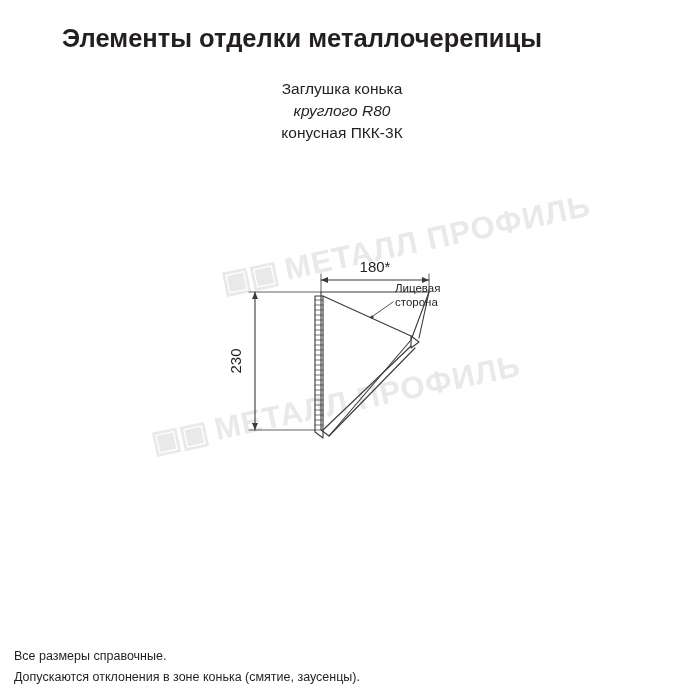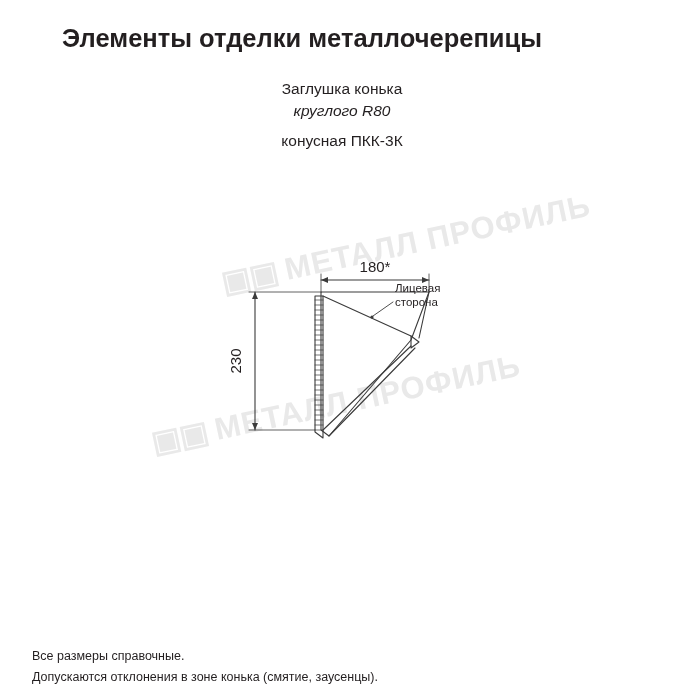--- a/index.html
+++ b/index.html
@@ -38,21 +38,21 @@
     position: absolute;
     top: 78px;
     left: 0;
     width: 684px;
     text-align: center;
     font-size: 15.5px;
     line-height: 22px;
     color: #231f20;
   }
   .subtitle .l2 { display: block; font-style: italic; }
-  .subtitle .l3 { display: block; margin-top: 8px; }
+  .subtitle .l3 { display: block; }
 
   
   .wm {
     position: absolute;
     color: #e9e9e9;
     font-weight: bold;
     font-size: 30px;
     white-space: nowrap;
     letter-spacing: 1px;
     transform-origin: left top;
@@ -90,21 +90,21 @@
   
   .footer {
     position: absolute;
     left: 14px;
     bottom: 12px;
     width: 672px;
     font-size: 12.5px;
     line-height: 21px;
     color: #231f20;
   }
-  .footer span { display: block; margin-left: 18px; }
+  .footer span { display: block; }
 </style>
 </head>
 <body>
 
 <div class="page">
 
   <div class="wm wm-1">
     <span class="mark">▣▣</span><span>МЕТАЛЛ ПРОФИЛЬ</span>
   </div>
   <div class="wm wm-2">

